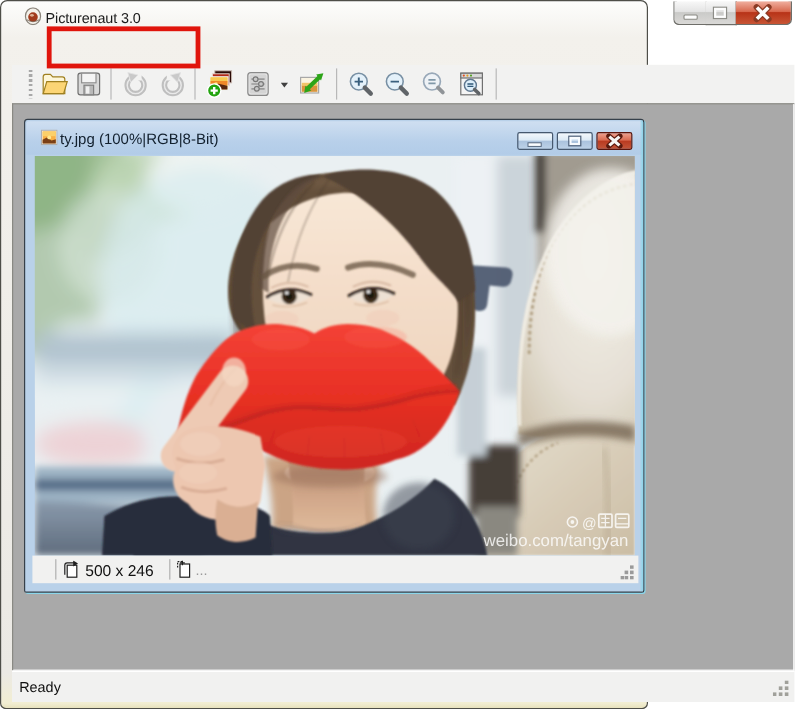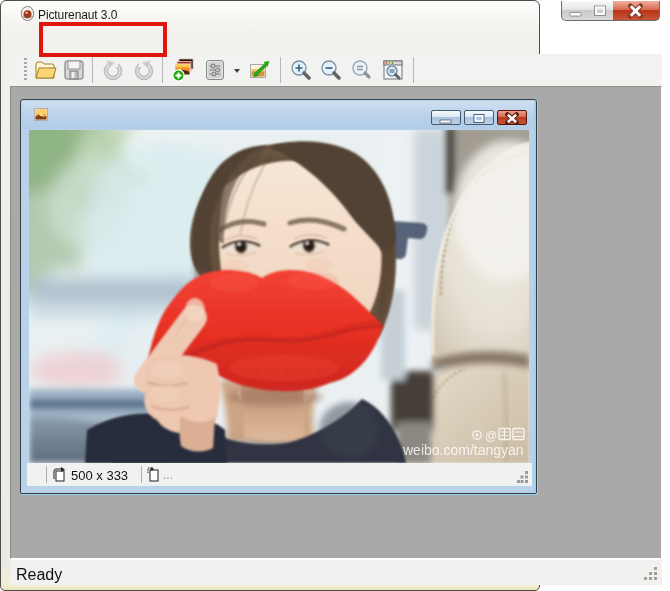--- a/index.html
+++ b/index.html
@@ -58,21 +58,21 @@
   #photo { position:absolute; left:8px; top:30px; width:500px; height:333px; }
   
   #cstatus { position:absolute; left:6px; top:363px; width:505px; height:23px;
     background:#f1f1f0; }
   .csep { position:absolute; top:3px; width:1px; height:17px; background:#b0b0b0; }
   #cst1 { position:absolute; left:44px; top:5px; font-size:13px; color:#111; }
   #cst2 { position:absolute; left:136px; top:5px; font-size:12px; color:#9a9a9a; }
   
   #status { position:absolute; left:9px; top:558px; width:652px; height:26px;
     background:#f1f1f0; border-top:1px solid #ffffff; }
-  #status span { position:absolute; left:6px; top:6px; font-size:16px; color:#111; }
+  #status span { position:absolute; left:6px; top:6px; font-size:12px; color:#111; }
   .gripdots { position:absolute; }
 </style>
 </head>
 <body>
 <div id="win">
   <svg id="appicon" viewBox="0 0 15 15">
     <ellipse cx="7.5" cy="7.5" rx="6.3" ry="7" fill="#f4f1ea" stroke="#8a847a" stroke-width="1"></ellipse>
     <circle cx="7.5" cy="8.2" r="4" fill="#a13a1c"></circle>
     <ellipse cx="6.6" cy="6.8" rx="1.6" ry="1.1" fill="#e8c4a8" opacity="0.85"></ellipse>
     <path d="M2.5 10.5 Q7.5 13.5 12.5 10.5" stroke="#6a5a4a" stroke-width="1" fill="none" opacity="0.6"></path>
@@ -179,20 +179,21 @@
   <div id="mdi">
     <div id="child">
       <div id="childtitle"></div>
       <svg id="childicon" viewBox="0 0 14 13">
         <rect x="0.5" y="0.5" width="13" height="12" fill="#f8f8f8" stroke="#b0b0b0"></rect>
         <rect x="1.5" y="1.5" width="11" height="10" fill="#f9b045"></rect>
         <rect x="1.5" y="1.5" width="11" height="4" fill="#fbd06a"></rect>
         <path d="M1.5 8.5 L5 6.5 L9 9 L12.5 8 L12.5 11.5 L1.5 11.5 Z" fill="#7a4018"></path>
         <circle cx="7" cy="6.5" r="1.6" fill="#ffe890"></circle>
       </svg>
+      <div id="childtext">ty.jpg (100%|RGB|8-Bit)</div>
       <div class="cbtn" id="cb-min"><svg width="28" height="13" viewBox="0 0 28 13">
             <rect x="8" y="8" width="11" height="3" fill="#fafcfe" stroke="#50627a" stroke-width="0.8"></rect>
           </svg></div>
       <div class="cbtn" id="cb-max"><svg width="28" height="13" viewBox="0 0 28 13">
             <rect x="9" y="2.5" width="10" height="8" fill="none" stroke="#50627a" stroke-width="1"></rect>
             <rect x="10.5" y="4" width="7" height="5" fill="none" stroke="#fafcfe" stroke-width="1.6"></rect>
           </svg></div>
       <div class="cbtn" id="cb-close"><svg width="28" height="13" viewBox="0 0 28 13">
             <path d="M9.5 2.5 L14 6.5 L18.5 2.5 M9.5 10.5 L14 6.5 L18.5 10.5" stroke="#5a1a0e" stroke-width="4.6" stroke-linecap="round" fill="none"></path>
             <path d="M9.8 2.8 L14 6.5 L18.2 2.8 M9.8 10.2 L14 6.5 L18.2 10.2" stroke="#f6f6f4" stroke-width="2.6" fill="none"></path>
@@ -374,21 +375,21 @@
           <text x="374" y="325" font-size="14" font-family="Liberation Sans">weibo.com/tangyan</text>
         </g>
       </svg>
       <div id="cstatus">
         <div class="csep" style="left:19px"></div>
         <svg style="position:absolute;left:25px;top:4px" width="15" height="15" viewBox="0 0 15 15">
           <rect x="4" y="4" width="8" height="10" fill="#fff" stroke="#202020"></rect>
           <path d="M2 12 L2 4 Q2 2 4 2 L10 2" fill="none" stroke="#202020"></path>
           <path d="M9 0 L13 2.5 L9 5 Z" fill="#202020"></path>
         </svg>
-        <span id="cst1">500 x 333</span>
+        <span id="cst1">500 x 246</span>
         <div class="csep" style="left:114px"></div>
         <svg style="position:absolute;left:120px;top:4px" width="15" height="15" viewBox="0 0 15 15">
           <rect x="3" y="3" width="8" height="11" fill="#fff" stroke="#202020"></rect>
           <path d="M1 6 L1 1 L6 1" fill="none" stroke="#202020" stroke-dasharray="1.5 1"></path>
           <path d="M5 0 L5 4 M3 2 L7 2" stroke="#202020"></path>
         </svg>
         <span id="cst2">...</span>
         <svg class="gripdots" style="right:3px;bottom:3px" width="12" height="12" viewBox="0 0 12 12">
           <g fill="#9a9a9a">
               <rect x="8" y="0" width="3" height="3"></rect>

